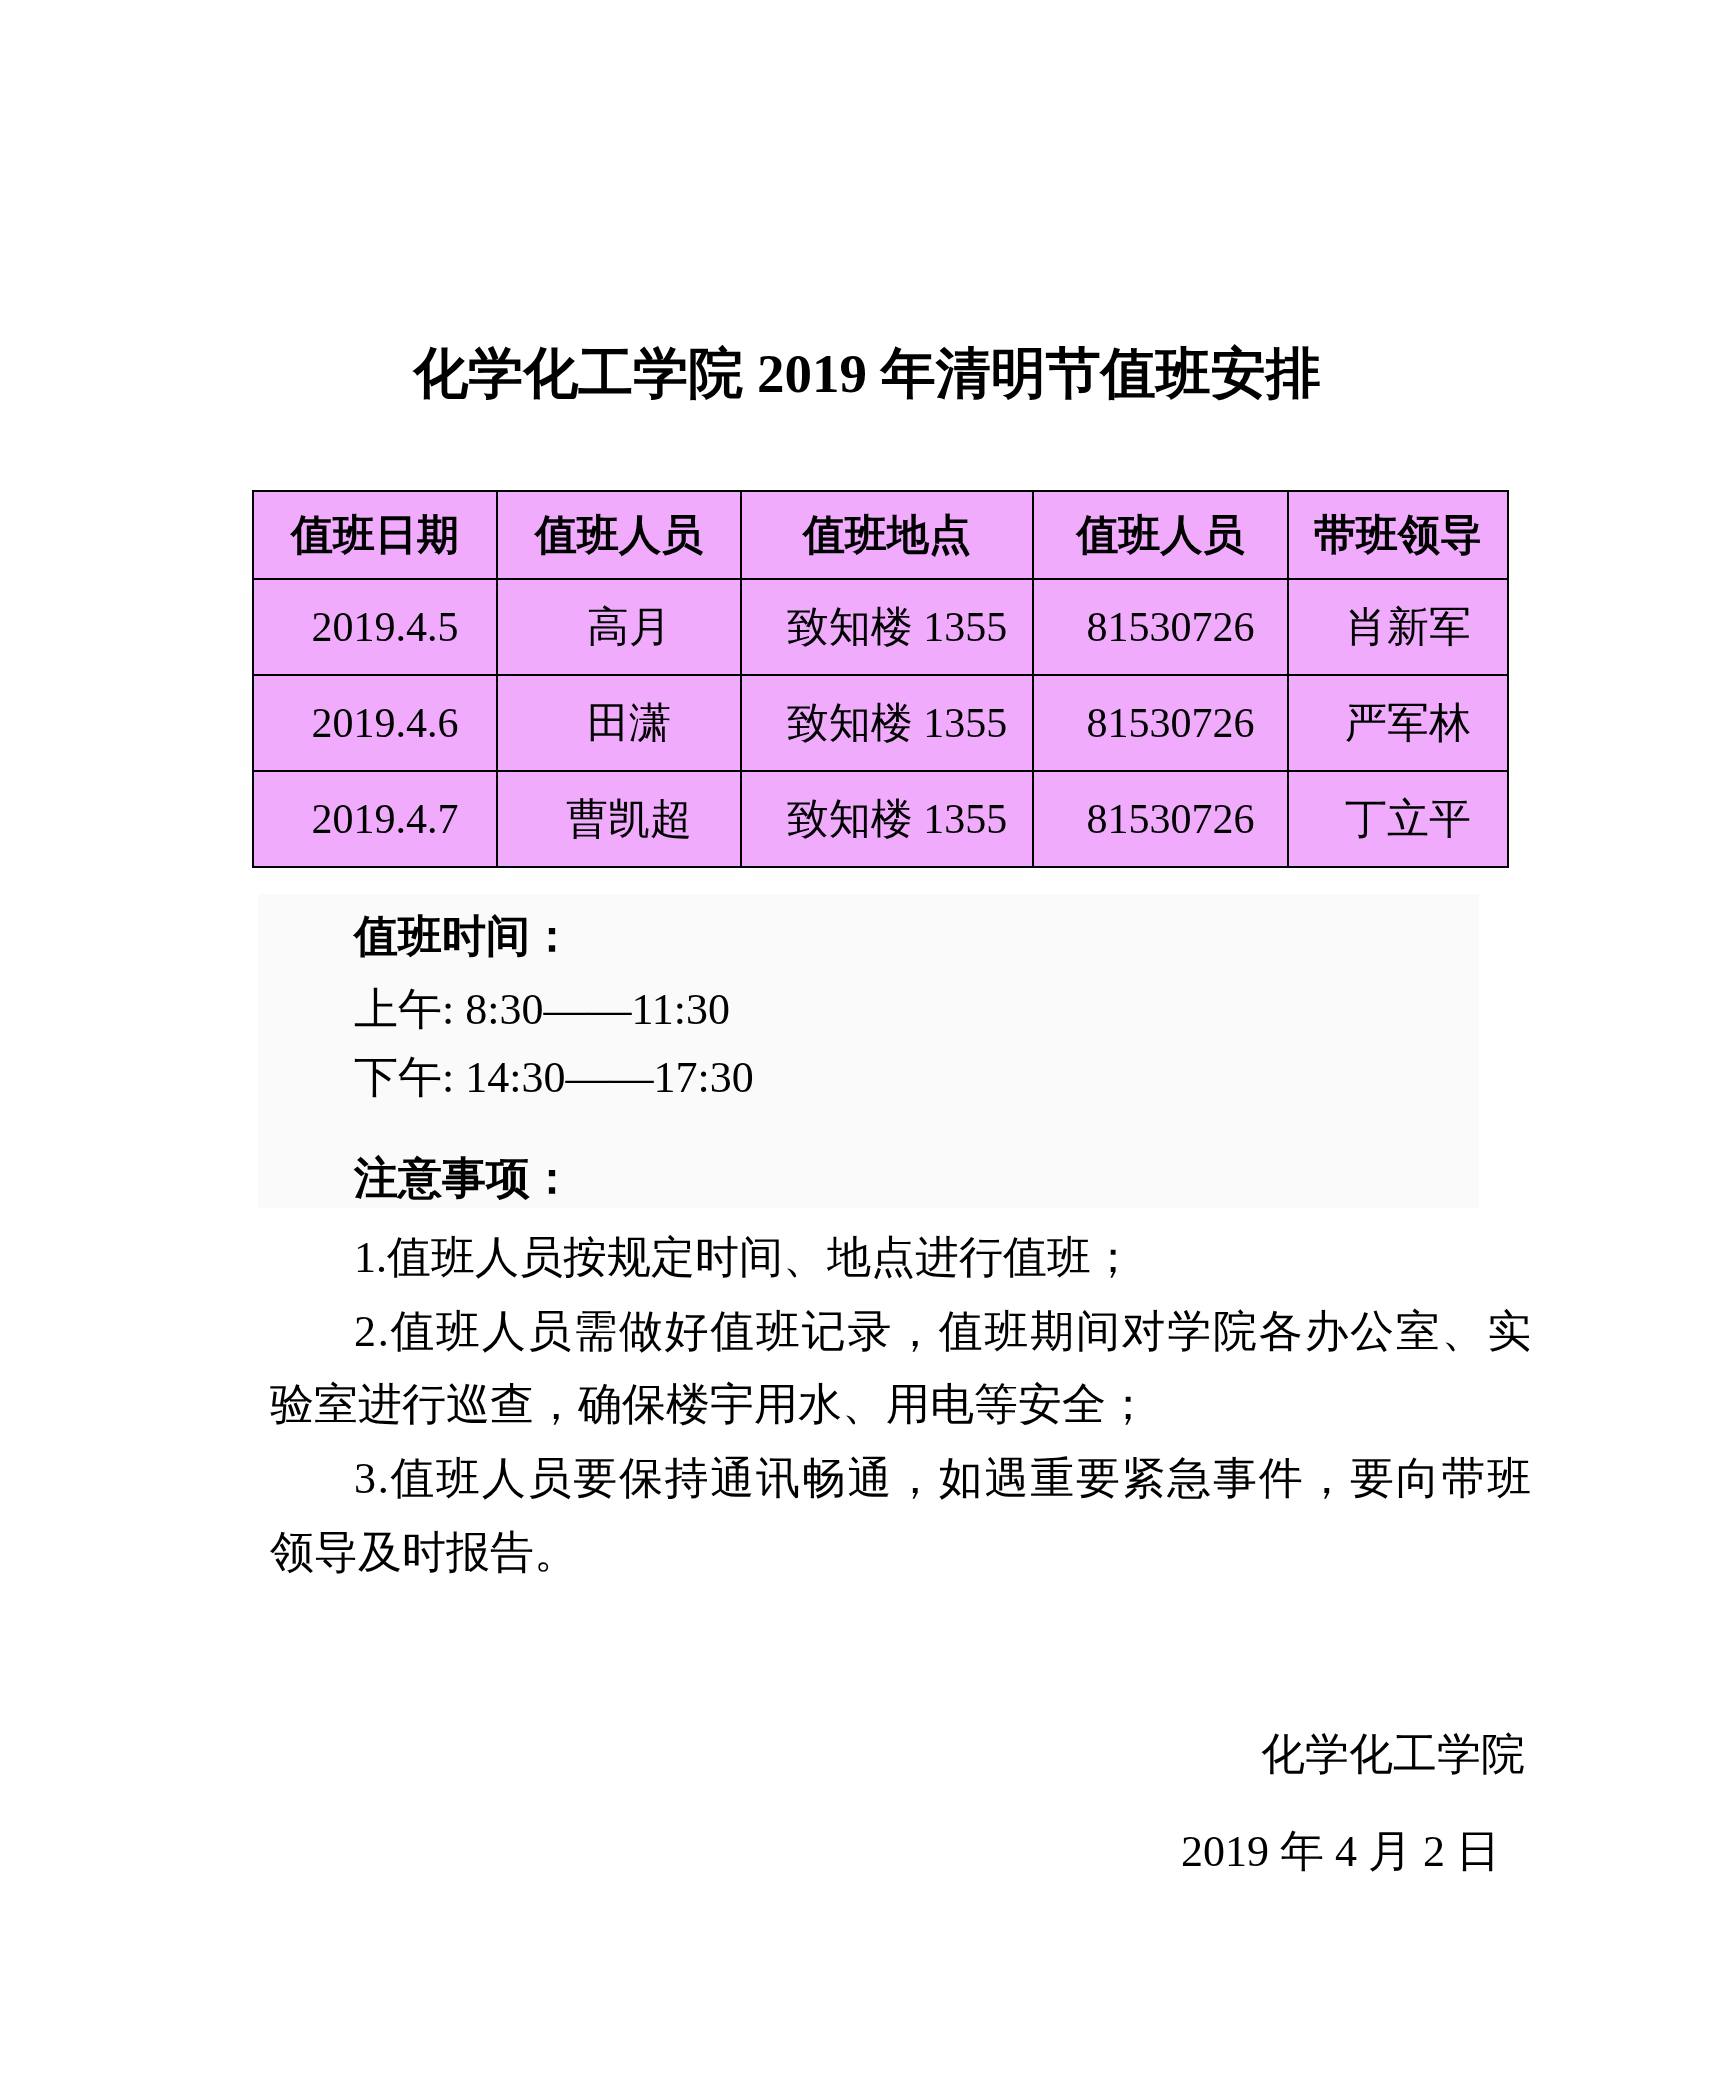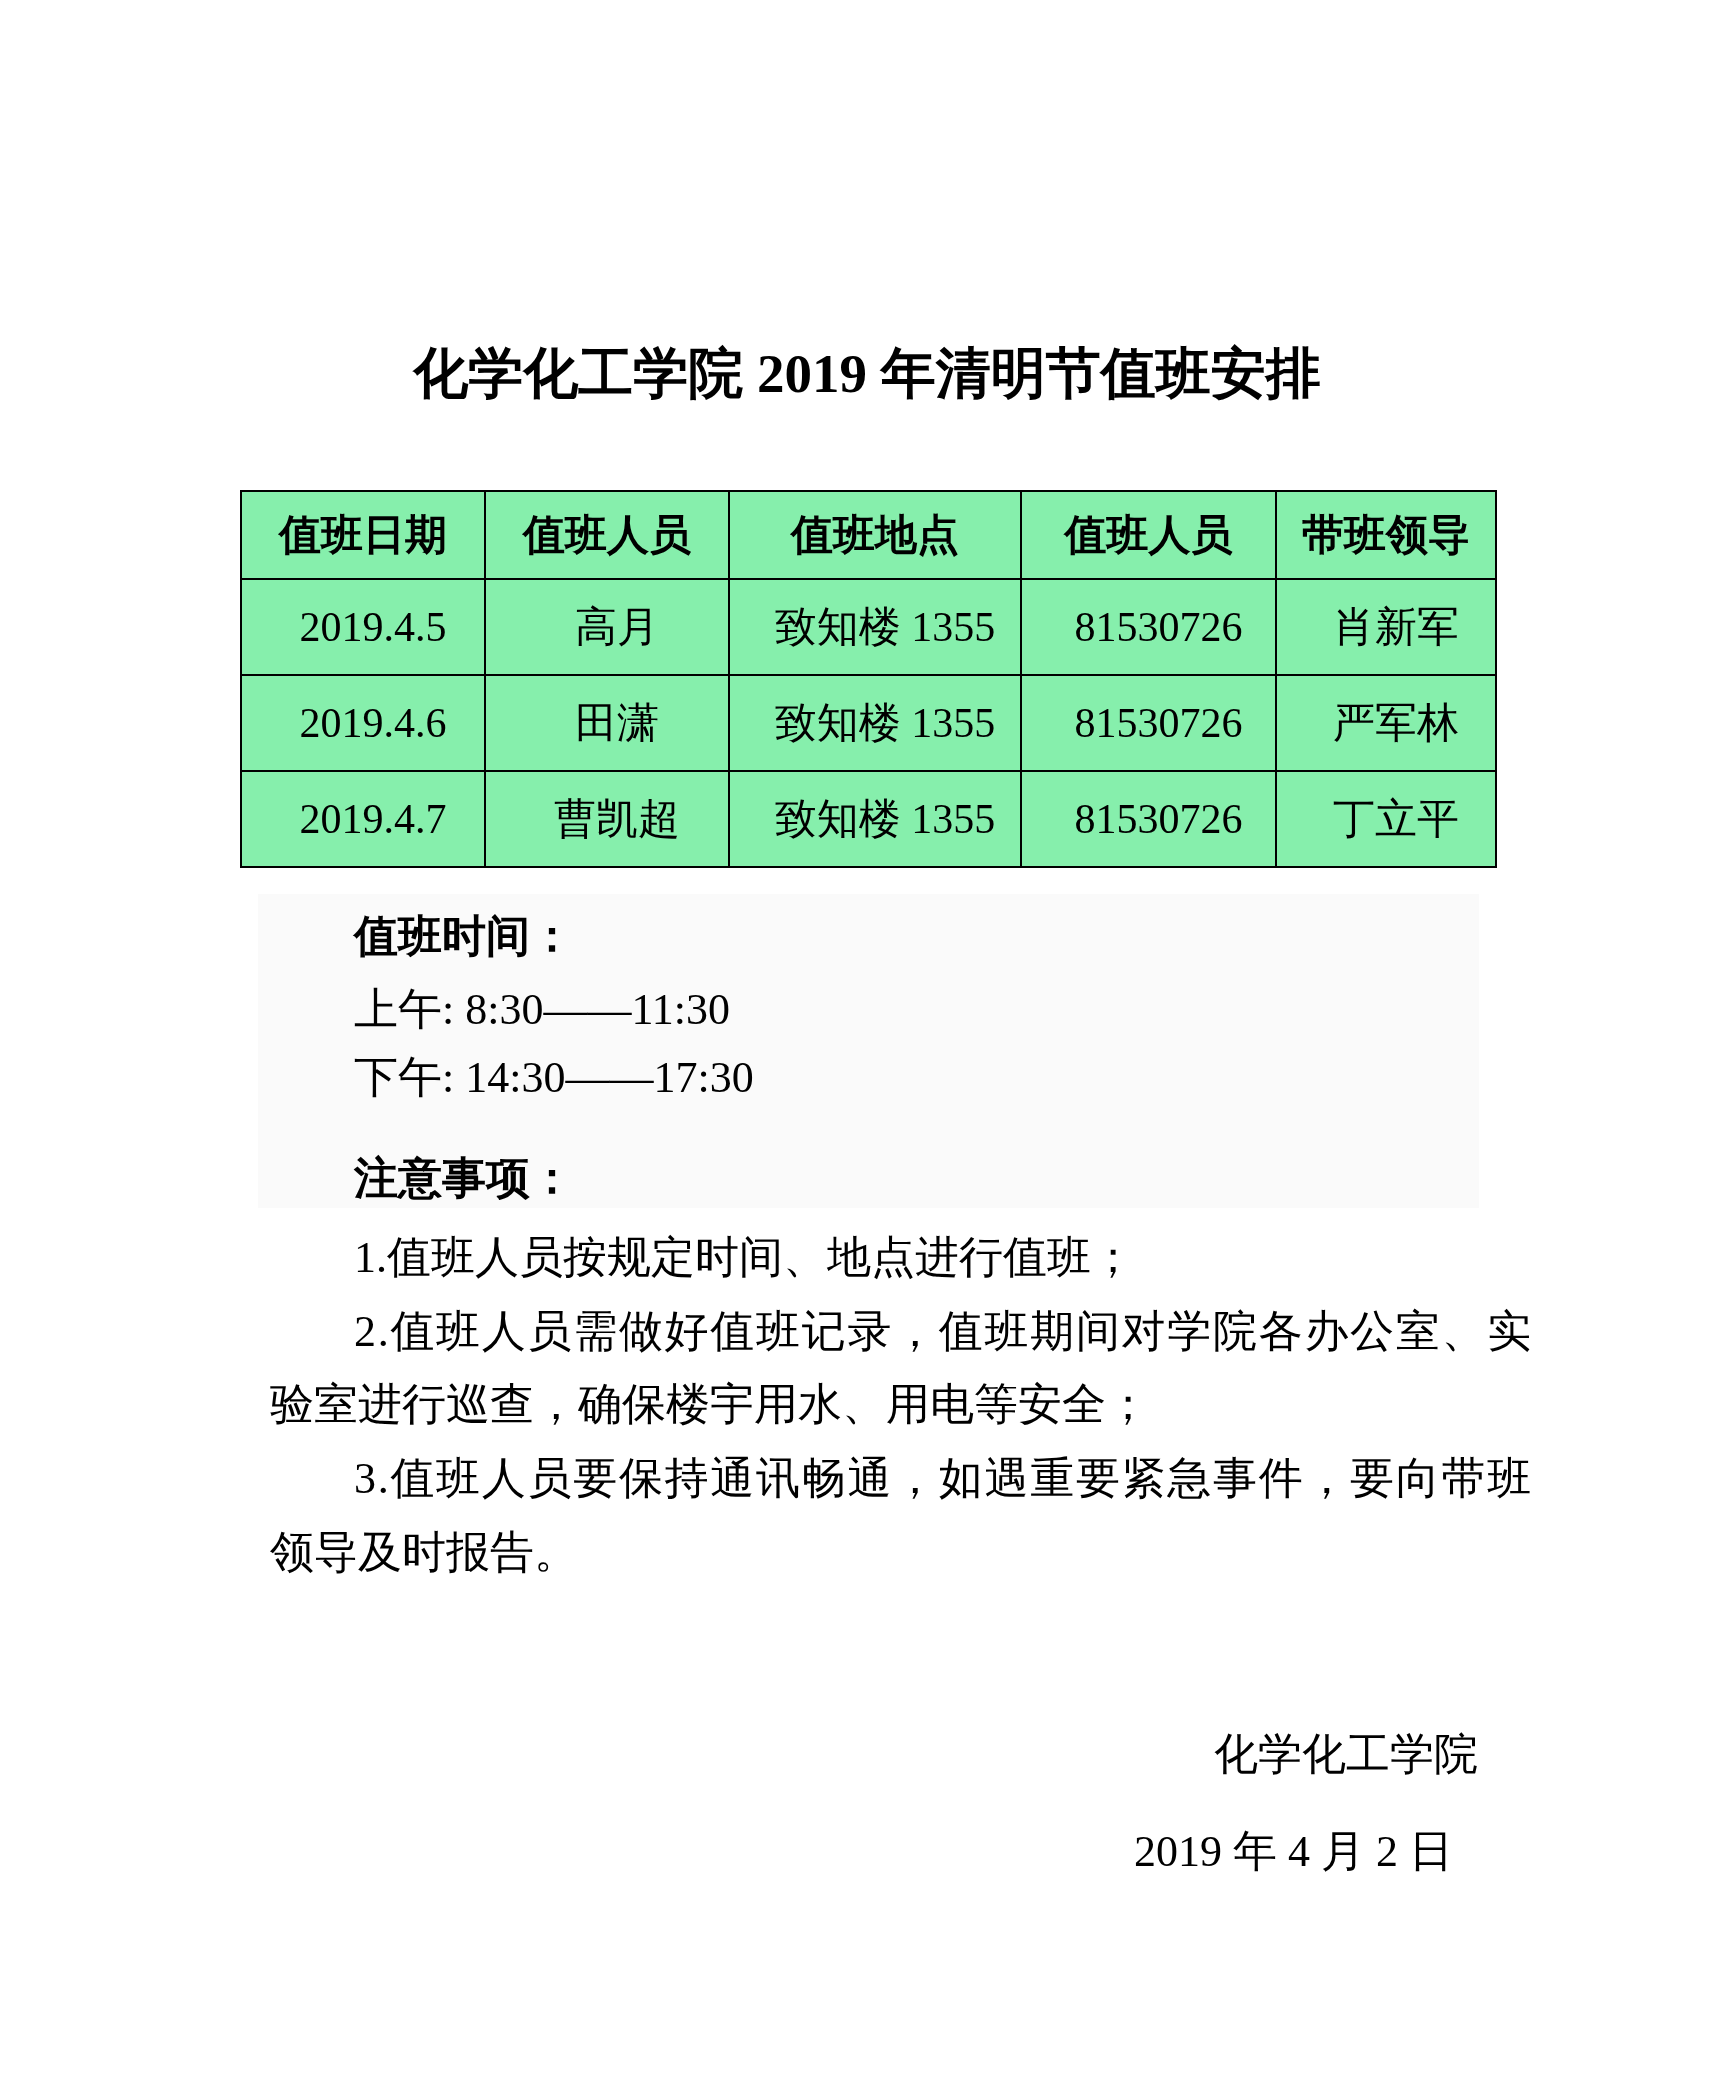--- a/index.html
+++ b/index.html
@@ -32,26 +32,26 @@
   .shading-box {
     position: absolute;
     left: 258px;
     top: 894px;
     width: 1221px;
     height: 314px;
     background: #fafafa;
   }
   table.duty-table {
     position: absolute;
-    left: 240px;
+    left: 252px;
     top: 490px;
     width: 1255px;
     border-collapse: collapse;
     table-layout: fixed;
-    background: #86efac;
+    background: #f0abfc;
   }
   .duty-table th, .duty-table td {
     border: 2.9px solid #000000;
     text-align: center;
     vertical-align: middle;
     padding: 0;
     overflow: hidden;
     white-space: nowrap;
   }
   .duty-table th {
@@ -85,20 +85,21 @@
   .spread {
     letter-spacing: 1.7px;
   }
   .right-block {
     position: absolute;
     left: 0;
     text-align: right;
     font-size: 44px;
     line-height: 74px;
     white-space: nowrap;
+    padding-left: 47px;
   }
 </style>
 </head>
 <body>
 
 <div class="page">
 
   <div class="doc-title">化学化工学院 2019 年清明节值班安排</div>
 
   <div class="shading-box"></div>

